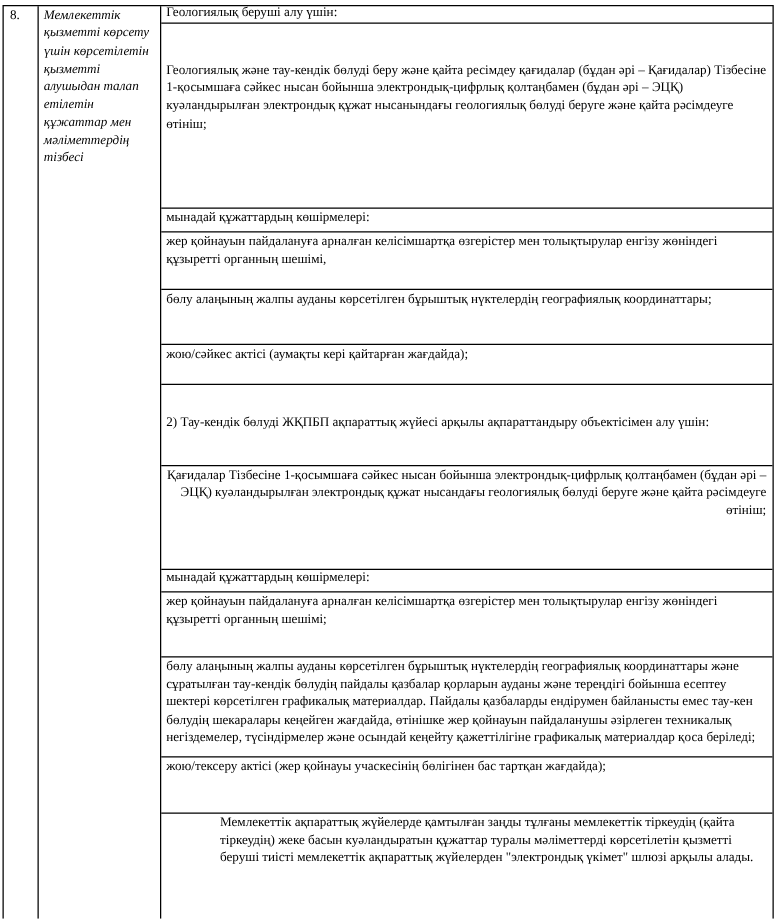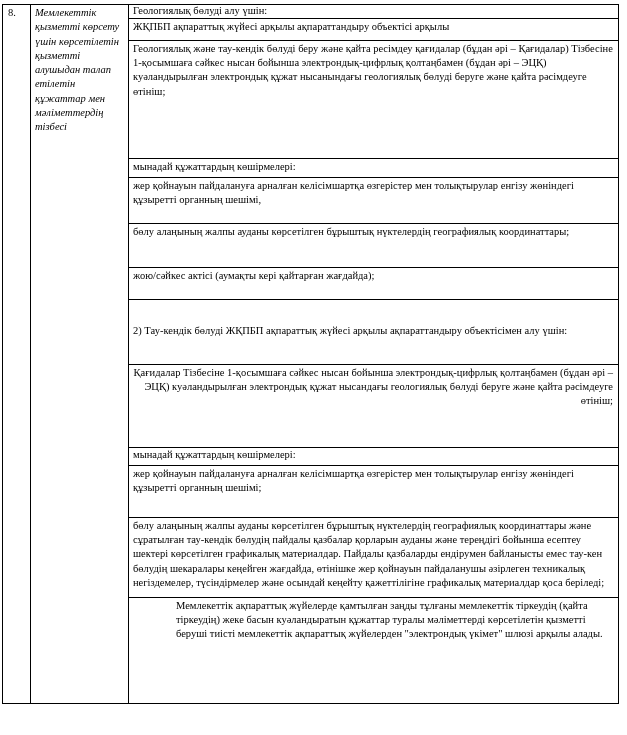--- a/index.html
+++ b/index.html
@@ -55,21 +55,21 @@
     border-bottom: 1px solid #000000;
     box-sizing: border-box;
     padding: 1px 5px 0 4px;
     font-size: 10.5px;
     line-height: 14.2px;
     overflow: hidden;
   }
   .cell:last-child { border-bottom: none; margin-left: 43px; }
   .r1  { height: 14px; line-height: 12px; padding-top: 0; }
   .r2  { height: 22px; }
-  .r3  { height: 118px; }
+  .r3  { height: 118px; margin-top: 30px; }
   .r4  { height: 19px; }
   .r5  { height: 46px; }
   .r6  { height: 44px; }
   .r7  { height: 32px; }
   .r8  { height: 42px; margin-top: 23px; }
   .r9  { height: 83px; text-align: right; }
   .r10 { height: 18px; line-height: 13px; padding-top: 0; }
   .r11 { height: 52px; }
   .r12 { height: 80px; }
   .r13 { height: 45px; }
@@ -79,29 +79,29 @@
 <body>
 
 <div class="page">
   <div class="doc-table">
 
     <div class="col-num">8.</div>
 
     <div class="col-label">Мемлекеттік қызметті көрсету үшін көрсетілетін қызметті алушыдан талап етілетін құжаттар мен мәліметтердің тізбесі</div>
 
     <div class="col-content">
-      <div class="cell r1">Геологиялық бөлуді алу үшін:</div>
-      <div class="cell r2">ЖҚПБП ақпараттық жүйесі арқылы ақпараттандыру объектісі арқылы</div>
+      <div class="cell r1">Геологиялық беруші алу үшін:</div>
       <div class="cell r3">Геологиялық және тау-кендік бөлуді беру және қайта ресімдеу қағидалар (бұдан әрі – Қағидалар) Тізбесіне 1-қосымшаға сәйкес нысан бойынша электрондық-цифрлық қолтаңбамен (бұдан әрі – ЭЦҚ) куәландырылған электрондық құжат нысанындағы геологиялық бөлуді беруге және қайта рәсімдеуге өтініш;</div>
       <div class="cell r4">мынадай құжаттардың көшірмелері:</div>
       <div class="cell r5">жер қойнауын пайдалануға арналған келісімшартқа өзгерістер мен толықтырулар енгізу жөніндегі құзыретті органның шешімі,</div>
       <div class="cell r6">бөлу алаңының жалпы ауданы көрсетілген бұрыштық нүктелердің географиялық координаттары;</div>
       <div class="cell r7">жою/сәйкес актісі (аумақты кері қайтарған жағдайда);</div>
       <div class="cell r8">2) Тау-кендік бөлуді ЖҚПБП ақпараттық жүйесі арқылы ақпараттандыру объектісімен алу үшін:</div>
       <div class="cell r9">Қағидалар Тізбесіне 1-қосымшаға сәйкес нысан бойынша электрондық-цифрлық қолтаңбамен (бұдан әрі – ЭЦҚ) куәландырылған электрондық құжат нысандағы геологиялық бөлуді беруге және қайта рәсімдеуге өтініш;</div>
       <div class="cell r10">мынадай құжаттардың көшірмелері:</div>
       <div class="cell r11">жер қойнауын пайдалануға арналған келісімшартқа өзгерістер мен толықтырулар енгізу жөніндегі құзыретті органның шешімі;</div>
       <div class="cell r12">бөлу алаңының жалпы ауданы көрсетілген бұрыштық нүктелердің географиялық координаттары және сұратылған тау-кендік бөлудің пайдалы қазбалар қорларын ауданы және тереңдігі бойынша есептеу шектері көрсетілген графикалық материалдар. Пайдалы қазбаларды ендірумен байланысты емес тау-кен бөлудің шекаралары кеңейген жағдайда, өтінішке жер қойнауын пайдаланушы әзірлеген техникалық негіздемелер, түсіндірмелер және осындай кеңейту қажеттілігіне графикалық материалдар қоса беріледі;</div>
+      <div class="cell r13">жою/тексеру актісі (жер қойнауы учаскесінің бөлігінен бас тартқан жағдайда);</div>
       <div class="cell r14">Мемлекеттік ақпараттық жүйелерде қамтылған заңды тұлғаны мемлекеттік тіркеудің (қайта тіркеудің) жеке басын куәландыратын құжаттар туралы мәліметтерді көрсетілетін қызметті беруші тиісті мемлекеттік ақпараттық жүйелерден "электрондық үкімет" шлюзі арқылы алады.</div>
     </div>
 
   </div>
 </div>
 
 </body></html>

